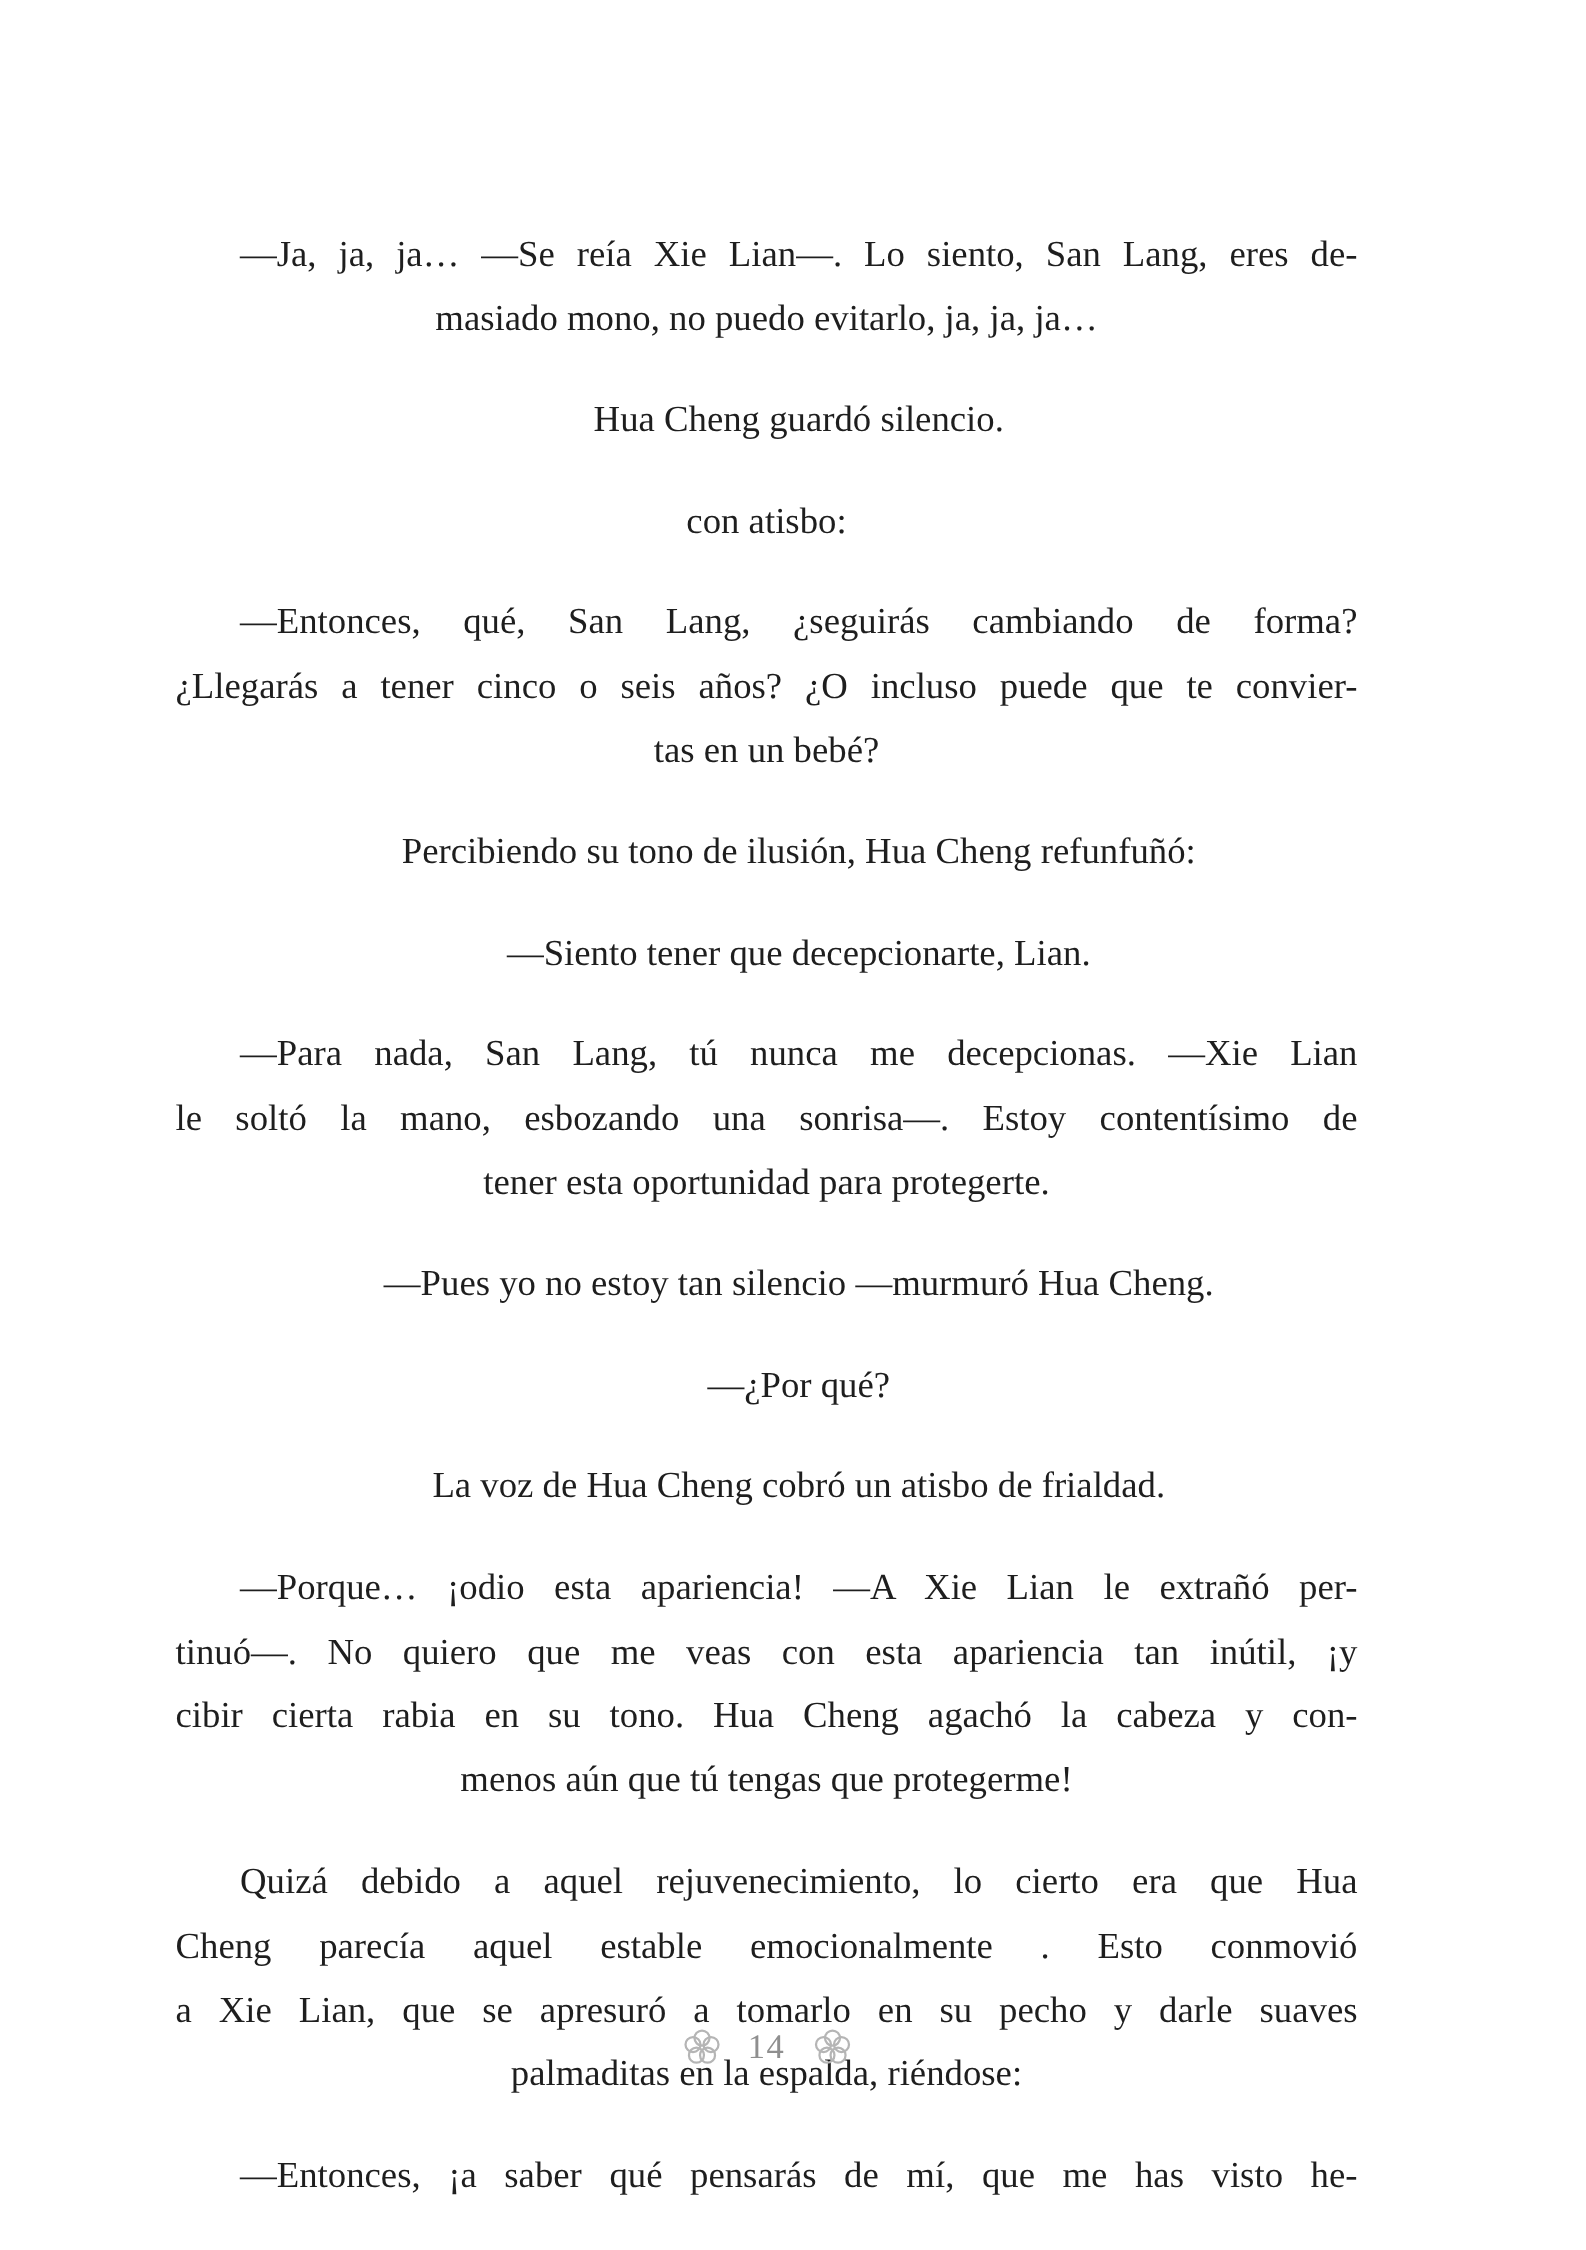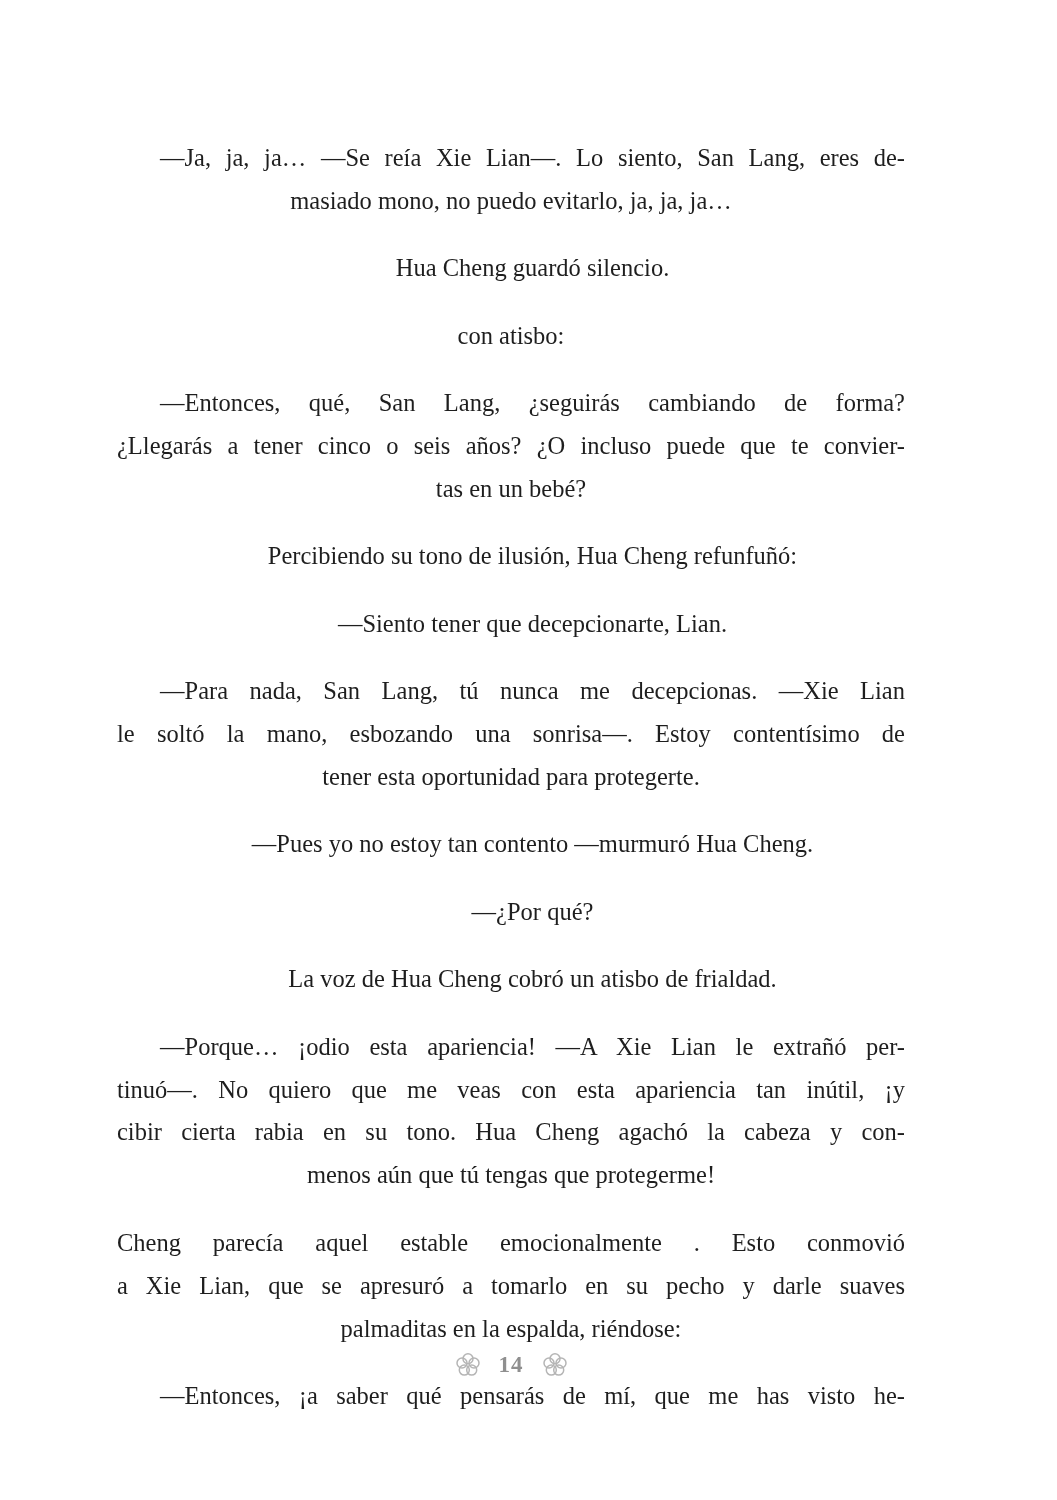--- a/index.html
+++ b/index.html
@@ -31,37 +31,37 @@
   .line {
     text-align: center;
     text-justify: inter-word;
   }
   .line.j {
     text-align: justify;
     text-align-last: justify;
   }
   .line.indent {
     text-indent: 43px;
+    margin-top: 12px;
   }
   .page-footer {
     position: absolute;
     left: 117px;
     top: 1352px;
     width: 788px;
     display: flex;
     justify-content: center;
     align-items: center;
     gap: 18px;
   }
   .page-number {
     color: #8f8f8f;
     font-size: 23px;
     line-height: 26px;
     letter-spacing: 1px;
-    font-weight: bold;
   }
   .flower-icon {
     display: inline-block;
     width: 26px;
     height: 26px;
   }
   .flower-icon svg {
     display: block;
   }
 </style>
@@ -107,21 +107,21 @@
 
     <p class="para">
       </p>
       <div class="line j indent">—Para nada, San Lang, tú nunca me decepcionas. —Xie Lian</div>
       <div class="line j">le soltó la mano, esbozando una sonrisa—. Estoy contentísimo de</div>
       <div class="line">tener esta oportunidad para protegerte.</div>
     <p></p>
 
     <p class="para">
       </p>
-      <div class="line indent">—Pues yo no estoy tan contento —murmuró Hua Cheng.</div>
+      <div class="line indent">—Pues yo no estoy tan silencio —murmuró Hua Cheng.</div>
     <p></p>
 
     <p class="para">
       </p>
       <div class="line indent">—¿Por qué?</div>
     <p></p>
 
     <p class="para">
       </p>
       <div class="line indent">La voz de Hua Cheng cobró un atisbo de frialdad.</div>
@@ -130,20 +130,21 @@
     <p class="para">
       </p>
       <div class="line j indent">—Porque… ¡odio esta apariencia! —A Xie Lian le extrañó per-</div>
       <div class="line j">tinuó—. No quiero que me veas con esta apariencia tan inútil, ¡y</div>
       <div class="line j">cibir cierta rabia en su tono. Hua Cheng agachó la cabeza y con-</div>
       <div class="line">menos aún que tú tengas que protegerme!</div>
     <p></p>
 
     <p class="para">
       </p>
+      <div class="line j indent">Quizá debido a aquel rejuvenecimiento, lo cierto era que Hua</div>
       <div class="line j">Cheng parecía aquel estable emocionalmente . Esto conmovió</div>
       <div class="line j">a Xie Lian, que se apresuró a tomarlo en su pecho y darle suaves</div>
       <div class="line">palmaditas en la espalda, riéndose:</div>
     <p></p>
 
     <p class="para">
       </p>
       <div class="line j indent">—Entonces, ¡a saber qué pensarás de mí, que me has visto he-</div>
 
     <p></p>

